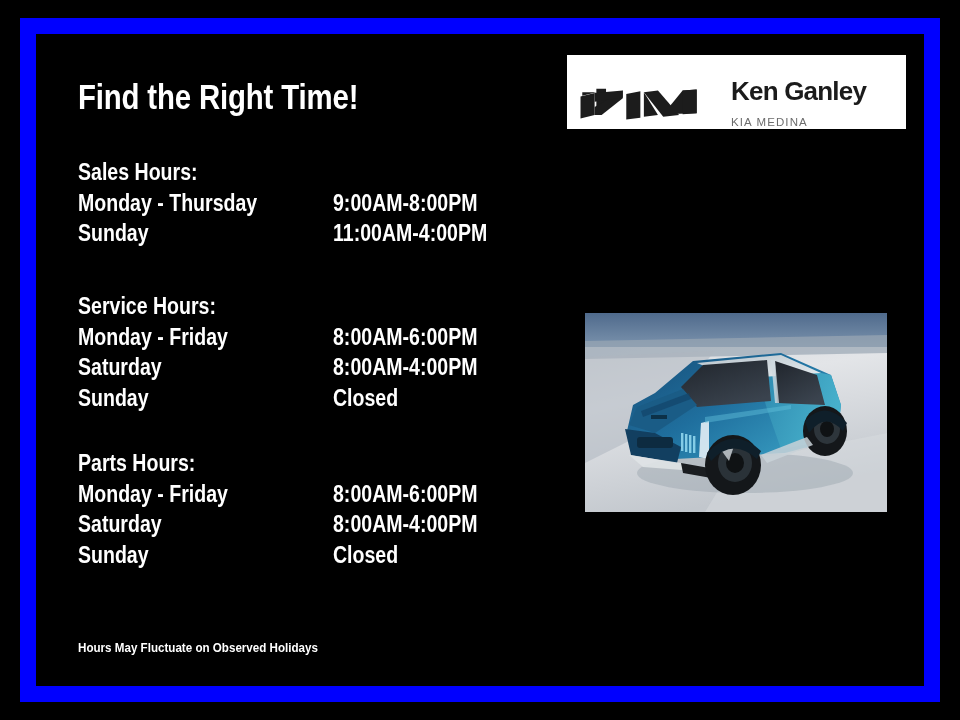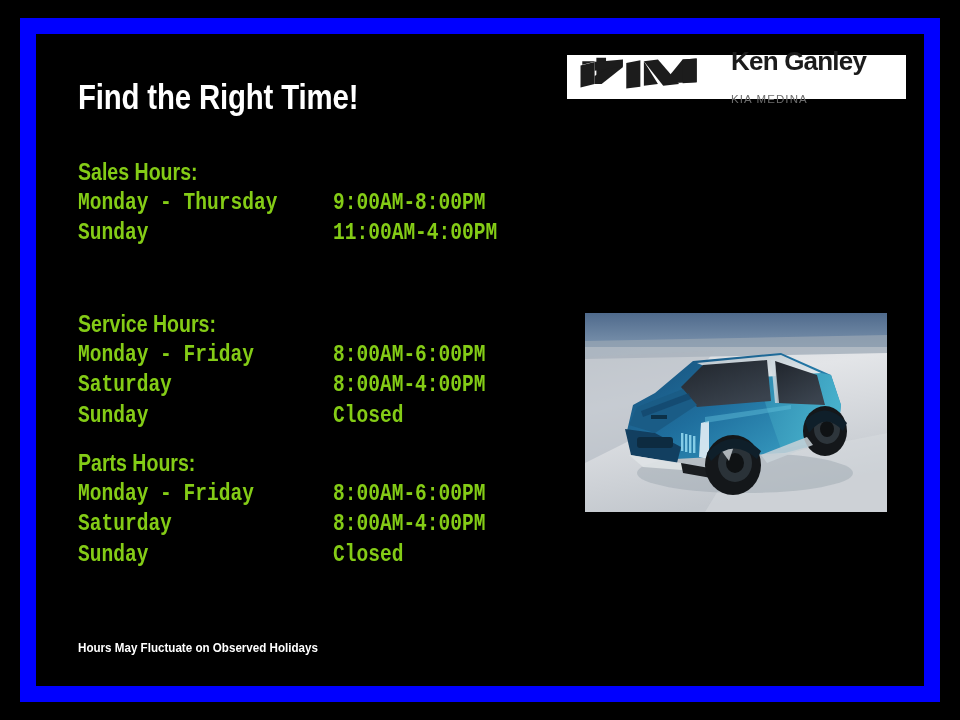--- a/index.html
+++ b/index.html
@@ -52,39 +52,38 @@
     line-height: 42px;
     white-space: nowrap;
     transform: scaleX(0.84);
     transform-origin: left top;
   }
 
   
   .hours-block {
     position: absolute;
     left: 78px;
-    color: #84cc16;
+    color: #ffffff;
     font-size: 23px;
     font-weight: bold;
     line-height: 30.5px;
     white-space: nowrap;
   }
   #sales-block  { top: 157px; }
-  #service-block{ top: 309px; }
+  #service-block{ top: 291px; }
   #parts-block  { top: 448px; }
 
   .block-heading {
     transform: scaleX(0.85);
     transform-origin: left top;
     height: 30.5px;
   }
   .hours-row {
     position: relative;
     height: 30.5px;
-    font-family: Liberation Mono, monospace;
   }
   .day-label {
     position: absolute;
     left: 0;
     top: 0;
     transform: scaleX(0.85);
     transform-origin: left top;
   }
   .time-value {
     position: absolute;
@@ -106,24 +105,24 @@
     transform: scaleX(0.86);
     transform-origin: left top;
   }
 
   
   #logo-box {
     position: absolute;
     left: 567px;
     top: 55px;
     width: 339px;
-    height: 44px;
+    height: 74px;
     background: #ffffff;
     display: flex;
-    align-items: center;
+    align-items: flex-end;
   }
   #kia-mark {
     width: 132px;
     height: 42px;
     margin-left: 10px;
     flex: none;
     display: block;
   }
   #logo-text {
     margin-left: 22px;
@@ -138,21 +137,21 @@
     letter-spacing: -0.8px;
     line-height: 27px;
     white-space: nowrap;
   }
   #dealer-sub {
     color: #6d6d6d;
     font-size: 11.5px;
     font-weight: normal;
     letter-spacing: 1.1px;
     line-height: 14px;
-    margin-top: 17px;
+    margin-top: 10px;
     white-space: nowrap;
   }
 
   
   #vehicle-photo {
     position: absolute;
     left: 585px;
     top: 313px;
     width: 302px;
     height: 199px;

